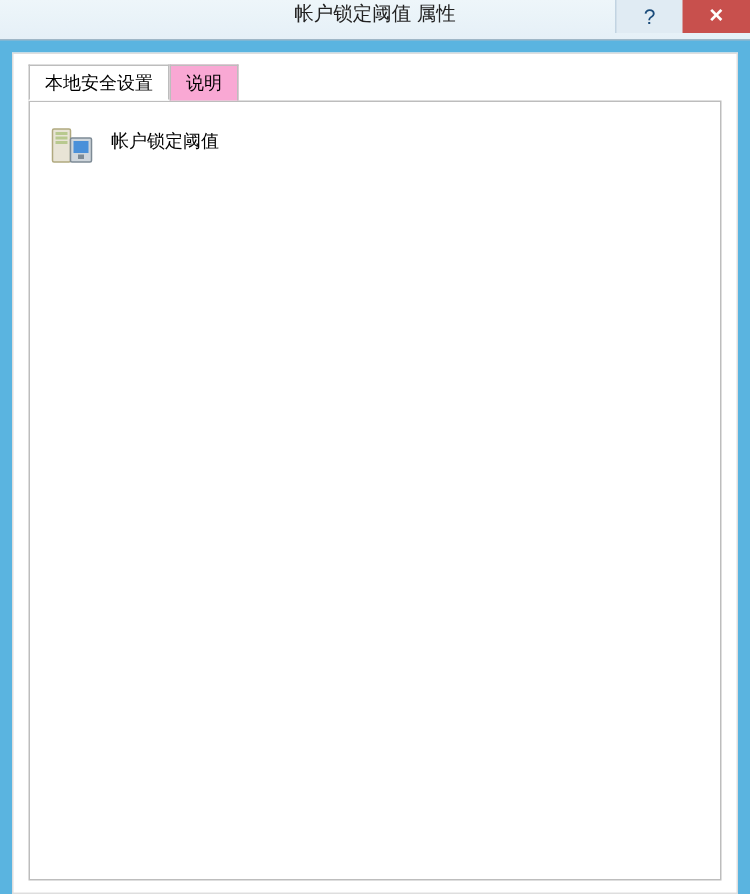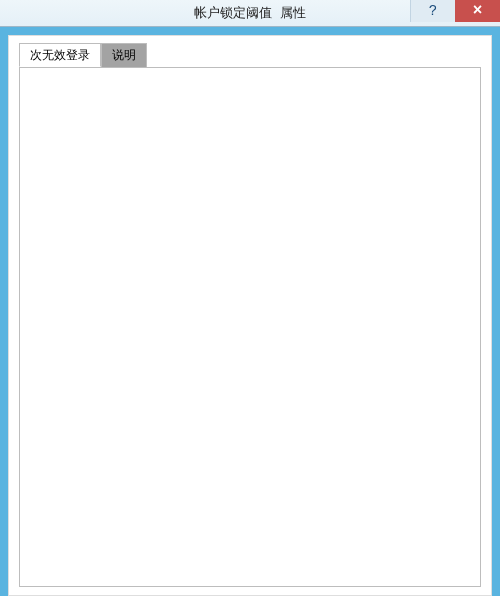--- a/index.html
+++ b/index.html
@@ -16,23 +16,21 @@
     width: 500px;
     height: 596px;
     display: flex;
     flex-direction: column;
   }
   .titlebar {
     height: 30px;
     background: linear-gradient(#eef6fa, #e5f0f7);
     border-bottom: 1px solid #9fb7c7;
     display: flex;
-    align-items: center;
-    position: relative;
-    font-family: Liberation Mono, monospace;
+    position: relative;
   }
   .titlebar .title {
     flex: 1;
     text-align: center;
     color: #222;
     font-size: 13px;
   }
   .titlebar .controls {
     position: absolute;
     right: 0;
@@ -83,21 +81,21 @@
     margin-right: 0;
     cursor: default;
   }
   .tab.active {
     background: #fff;
     border-bottom: 1px solid #fff;
     position: relative;
     z-index: 2;
   }
   .tab:not(.active) {
-    background: #a3a3a3;
+    background: #f9a8d4;
   }
   .tabpage {
     border: 1px solid #bdbdbd;
     height: 520px;
     padding: 14px 12px;
     margin-top: -1px;
     background: #fff;
   }
   .heading-row {
     display: flex;
@@ -174,22 +172,36 @@
   <div class="titlebar">
     <div class="title">帐户锁定阈值 属性</div>
     <div class="controls">
       <div class="help-btn">?</div>
       <div class="close-btn">×</div>
     </div>
   </div>
 
   <div class="client">
     <div class="tabs">
-      <div class="tab active">次无效登录</div>
+      <div class="tab active">本地安全设置</div>
       <div class="tab">说明</div>
     </div>
     <div class="tabpage">
 
+      <div class="heading-row">
+        <div class="policy-icon">
+          <svg viewBox="0 0 32 32">
+            <rect x="3" y="4" width="12" height="22" rx="1" fill="#e8e4d6" stroke="#b0a97f"></rect>
+            <rect x="5" y="6" width="8" height="2" fill="#b8c98f"></rect>
+            <rect x="5" y="9" width="8" height="2" fill="#b8c98f"></rect>
+            <rect x="5" y="12" width="8" height="2" fill="#b8c98f"></rect>
+            <rect x="15" y="10" width="14" height="16" rx="1" fill="#cfd6dc" stroke="#7d8a95"></rect>
+            <rect x="17" y="12" width="10" height="8" fill="#4a90d9"></rect>
+            <rect x="20" y="21" width="4" height="3" fill="#7d8a95"></rect>
+          </svg>
+        </div>
+        <div class="heading-text">帐户锁定阈值</div>
+      </div>
 
 
     </div>
   </div>
 </div>
 
 </body></html>

